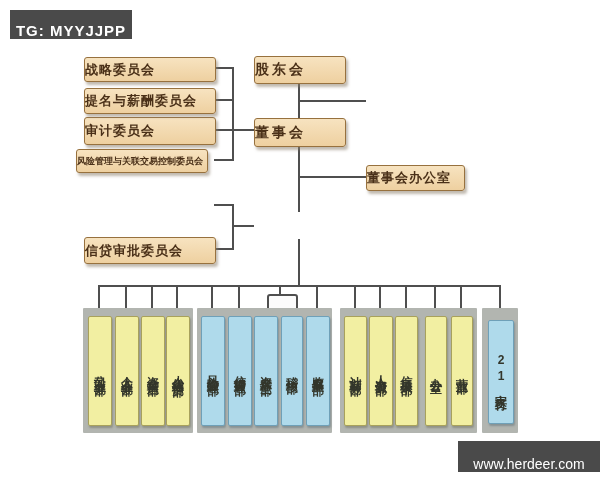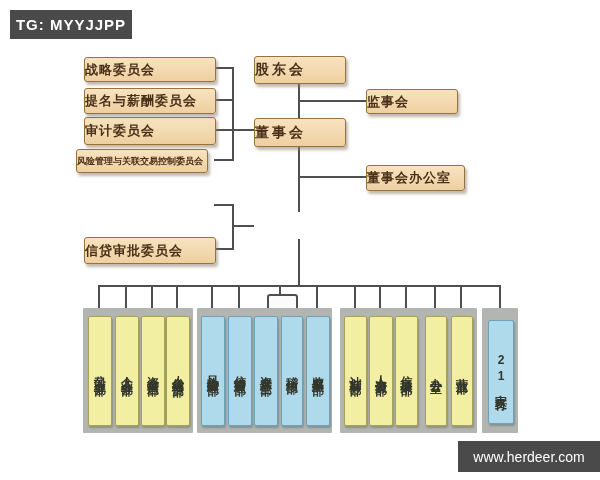--- a/index.html
+++ b/index.html
@@ -1,19 +1,19 @@
 <!DOCTYPE html>
 <html><head>
 <meta charset="utf-8">
 <style>
   html,body{margin:0;padding:0;}
   body{font-family:"Liberation Sans","DejaVu Sans",sans-serif;background:#ffffff;}
   #stage{position:relative;width:600px;height:480px;background:#ffffff;overflow:hidden;}
 
-  .badge{position:absolute;background:#4a4a4a;color:#ffffff;display:flex;align-items:center;justify-content:center;}
+  .badge{position:absolute;background:#4a4a4a;color:#ffffff;display:flex;align-items:flex-end;justify-content:center;}
   #badge-tl{left:10px;top:10px;width:122px;height:29px;font-size:15px;font-weight:bold;letter-spacing:1px;}
   #badge-br{left:458px;top:441px;width:142px;height:31px;font-size:14px;}
 
   .node{position:absolute;display:flex;align-items:center;justify-content:flex-start;
         background:linear-gradient(#f7e3c0,#eed0a0);
         border:1px solid #97713e;border-radius:3px;
         box-shadow:2px 3px 3px rgba(140,128,110,.55);
         color:#4a3018;font-weight:bold;font-size:13px;letter-spacing:1px;white-space:nowrap;}
   .node.big{font-size:14px;letter-spacing:3px;}
   .node.small{font-size:9px;letter-spacing:0;}
@@ -92,23 +92,20 @@
     <span>股东会</span>
     </div>
 
   <div class="node" style="left:84px;top:237px;width:130px;height:25px">
     <span>信贷审批委员会</span>
     </div>
   <div class="node big" style="left:254px;top:118px;width:90px;height:27px">
     <span>董事会</span>
     </div>
 
-  <div class="node" style="left:366px;top:89px;width:90px;height:23px">
-    <span>监事会</span>
-    </div>
   <div class="node" style="left:366px;top:165px;width:97px;height:24px">
     <span>董事会办公室</span>
     </div>
 
   <div class="panel" style="left:83px;width:110px">
     <div class="vbox vb-yellow" style="left:5px;width:22px">
         <span>公司业务部</span>
       </div>
     <div class="vbox vb-yellow" style="left:32px;width:22px">
         <span>个人业务部</span>

